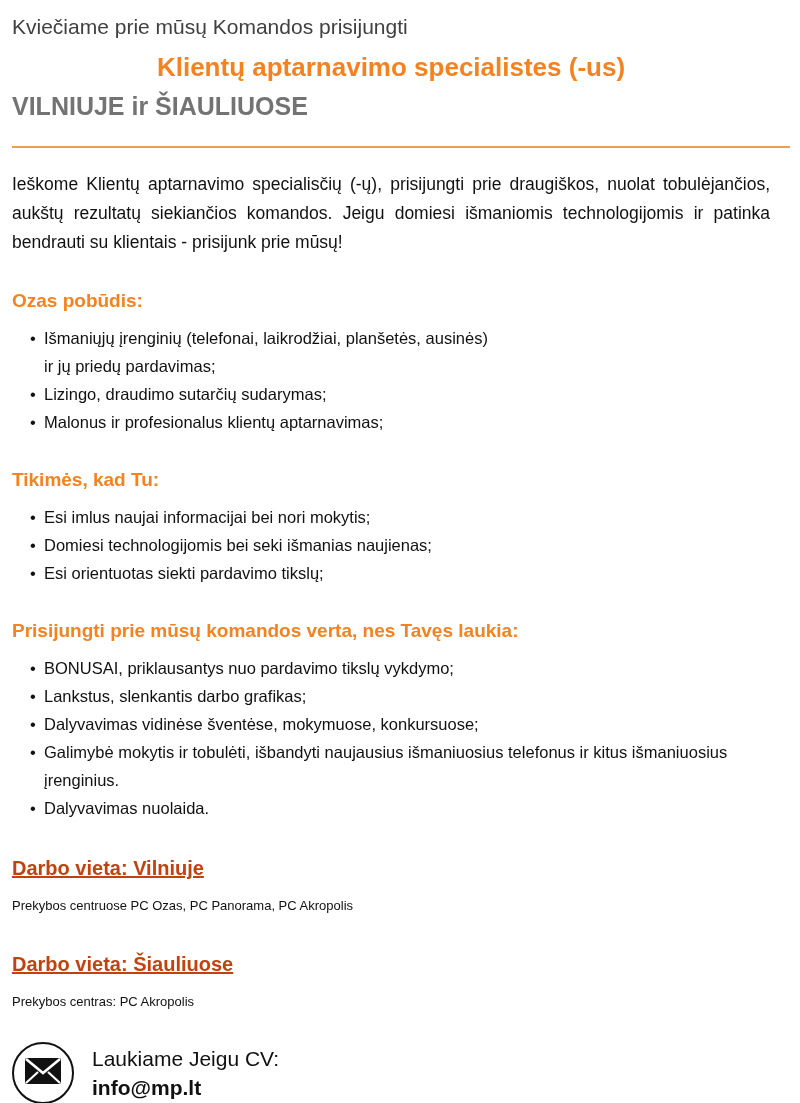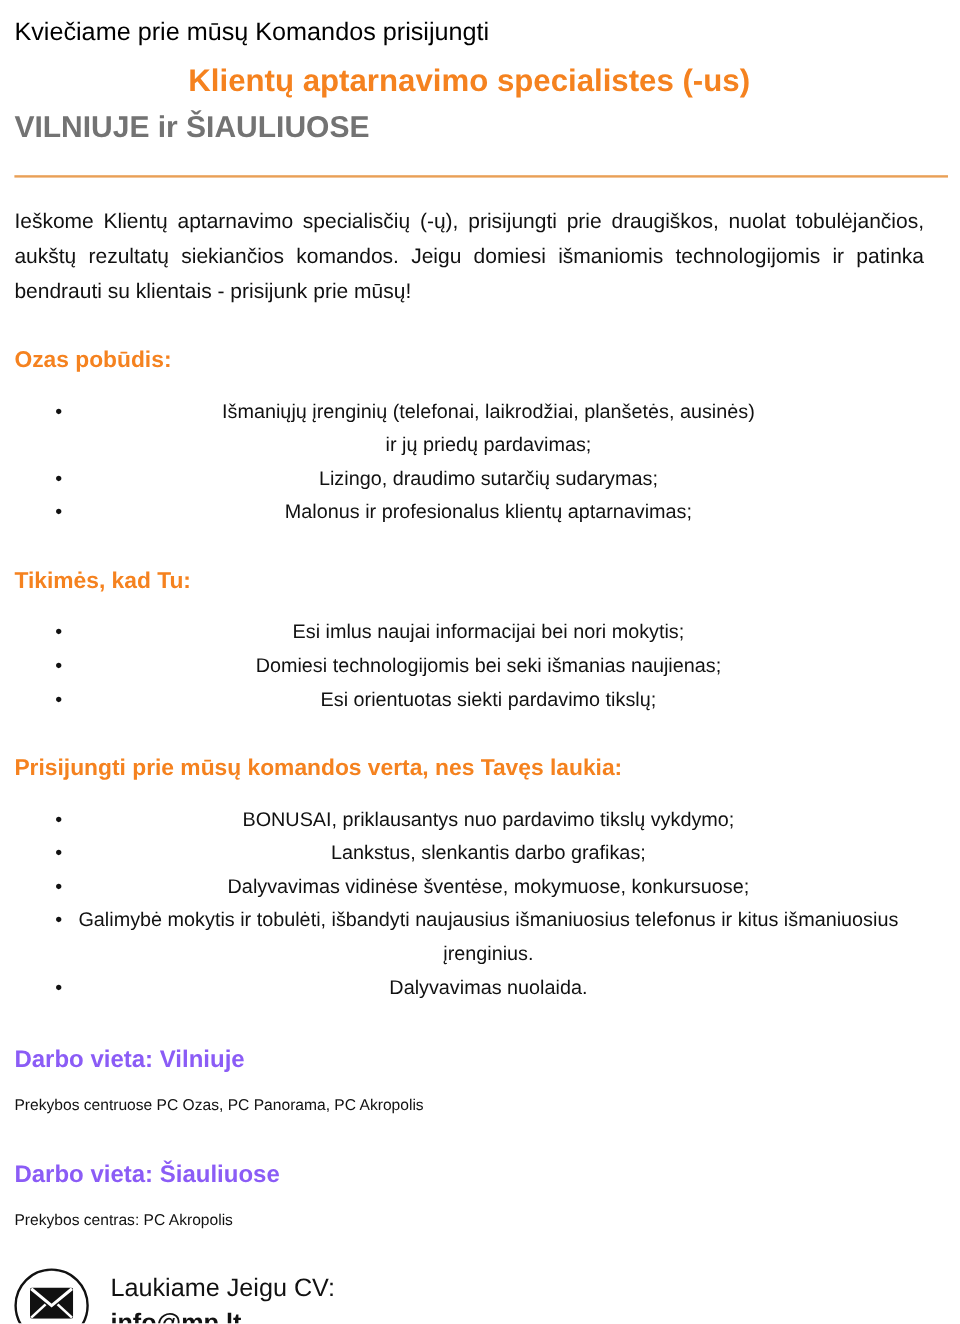--- a/index.html
+++ b/index.html
@@ -15,21 +15,21 @@
     padding: 10px 30px 20px 12px;
     overflow: hidden;
     background: #ffffff;
   }
 
   
   .invite-line {
     font-size: 21px;
     line-height: 30px;
     margin: 2px 0 8px 0;
-    color: #000000;
+    color: #404040;
   }
   .job-title {
     font-size: 26px;
     line-height: 34px;
     font-weight: bold;
     color: #F5821F;
     margin: 0 0 6px 0;
     text-align: center;
   }
   .job-locations {
@@ -55,46 +55,46 @@
 
   
   .section-heading {
     color: #F5821F;
     font-size: 19px;
     line-height: 25px;
     font-weight: bold;
     margin: 31px 0 11px 0;
   }
   ul.bullets {
-    margin: 16px;
+    margin: 0;
     padding: 0 0 0 32px;
     list-style: none;
-    text-align: center;
   }
   ul.bullets li {
     font-size: 16.5px;
     line-height: 28px;
     position: relative;
     white-space: pre-line;
   }
   ul.bullets li::before {
     content: "\2022";
     position: absolute;
     left: -14px;
     top: 0;
     font-size: 16.5px;
   }
 
   
   .location-heading {
-    color: #8b5cf6;
+    color: #c2410c;
     font-size: 20px;
     line-height: 26px;
     font-weight: bold;
     margin: 33px 0 0 0;
+    text-decoration: underline;
   }
   .location-detail {
     font-size: 13px;
     line-height: 24px;
     margin: 13px 0 0 0;
   }
 
   
   .footer {
     display: flex;

